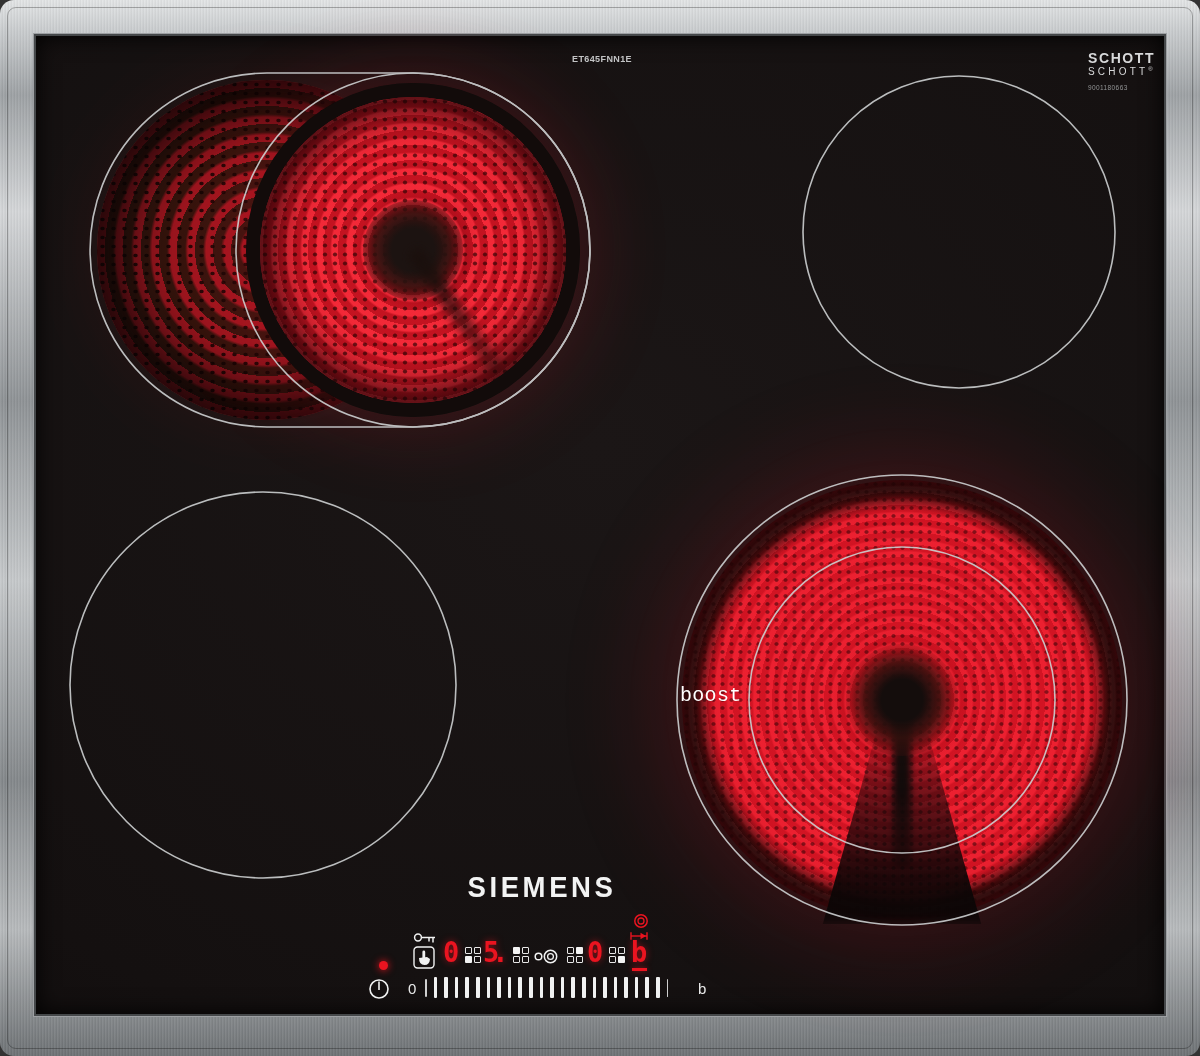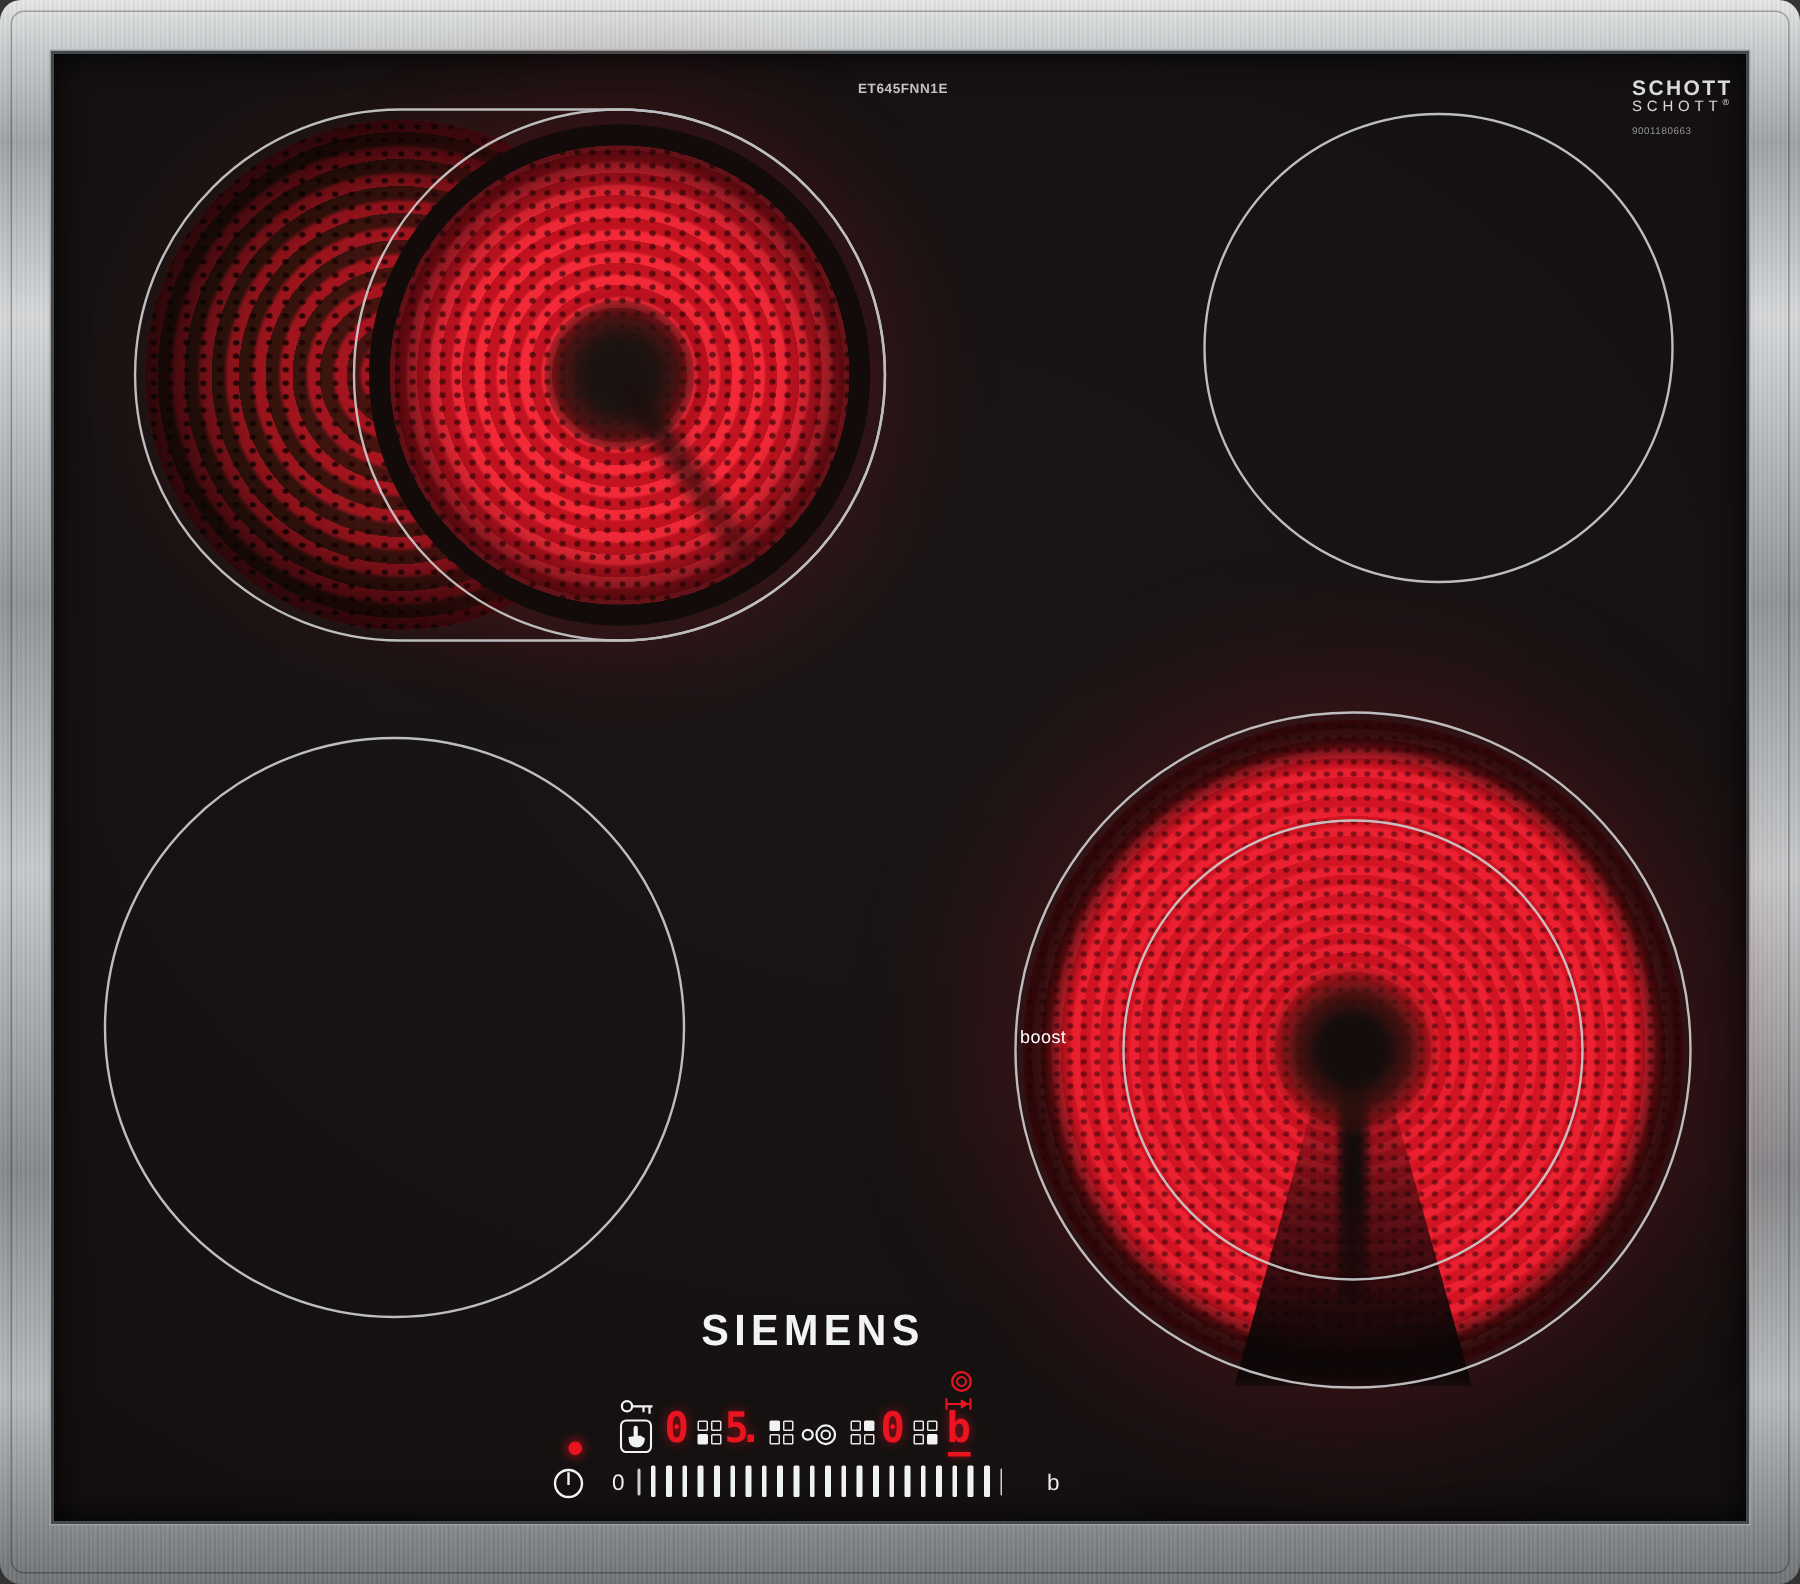--- a/index.html
+++ b/index.html
@@ -50,21 +50,21 @@
       radial-gradient(circle at 50% 50%, #2d0f0d 0 5%, #7e0c15 9%, #d61222 16%, #e81829 24% 61%, #3d0c0c 66%, #1d0a09 68%, #55090f 72%, #e21023 78% 88%, #c11020 92%, #5d0a10 97%, #2b0c0a 100%);
     background-size:9px 8px,100% 100%,100% 100%;
     box-shadow:0 0 100px 20px rgba(210,20,35,.22), inset 0 0 28px 10px rgba(20,6,6,.55);}
   .br-center{left:50%;top:50%;width:112px;height:112px;margin:-56px 0 0 -56px;border-radius:50%;
     background:radial-gradient(circle, #140d0c 0 26%, rgba(58,18,14,.8) 48%, rgba(120,22,20,.22) 68%, transparent 80%);}
   .br-stem{left:50%;top:50%;width:18px;height:168px;margin-left:-9px;border-radius:9px;
     background:linear-gradient(to bottom, #170e0d 0 55%, rgba(20,10,9,.45));filter:blur(3px);}
   .br-shadow{left:50%;bottom:-4px;width:180px;height:200px;transform:translateX(-50%);
     background:linear-gradient(to bottom, rgba(16,8,8,0) 0%, rgba(14,8,8,.55) 35%, rgba(11,6,6,.92) 78%);
     clip-path:polygon(37% 0, 63% 0, 94% 100%, 6% 100%);filter:blur(6px);}
-  .boost-label{left:644px;top:648px;color:#fff;font-size:12px;letter-spacing:.3px;}
+  .boost-label{left:644px;top:648px;color:#fff;font-size:20px;letter-spacing:.3px;font-family:Liberation Mono, monospace;}
 
   
   .model{left:536px;top:18px;font-size:9px;letter-spacing:.4px;color:#c3c4c5;font-weight:bold;}
   .schott{left:1052px;top:14px;width:80px;color:#d8d9da;line-height:1.15;}
   .schott .l1{font-size:14px;font-weight:700;letter-spacing:1.6px;}
   .schott .l2{font-size:10px;letter-spacing:3.2px;}
   .schott .reg{font-size:6px;vertical-align:top;letter-spacing:0;}
   .schott .serial{font-size:6.5px;color:#939596;margin-top:6px;letter-spacing:.4px;}
   .siemens{left:400px;top:836px;width:212px;text-align:center;color:#f2f3f3;font-weight:700;
     font-size:27px;letter-spacing:3.5px;transform:scale(1.02,1.08);}

